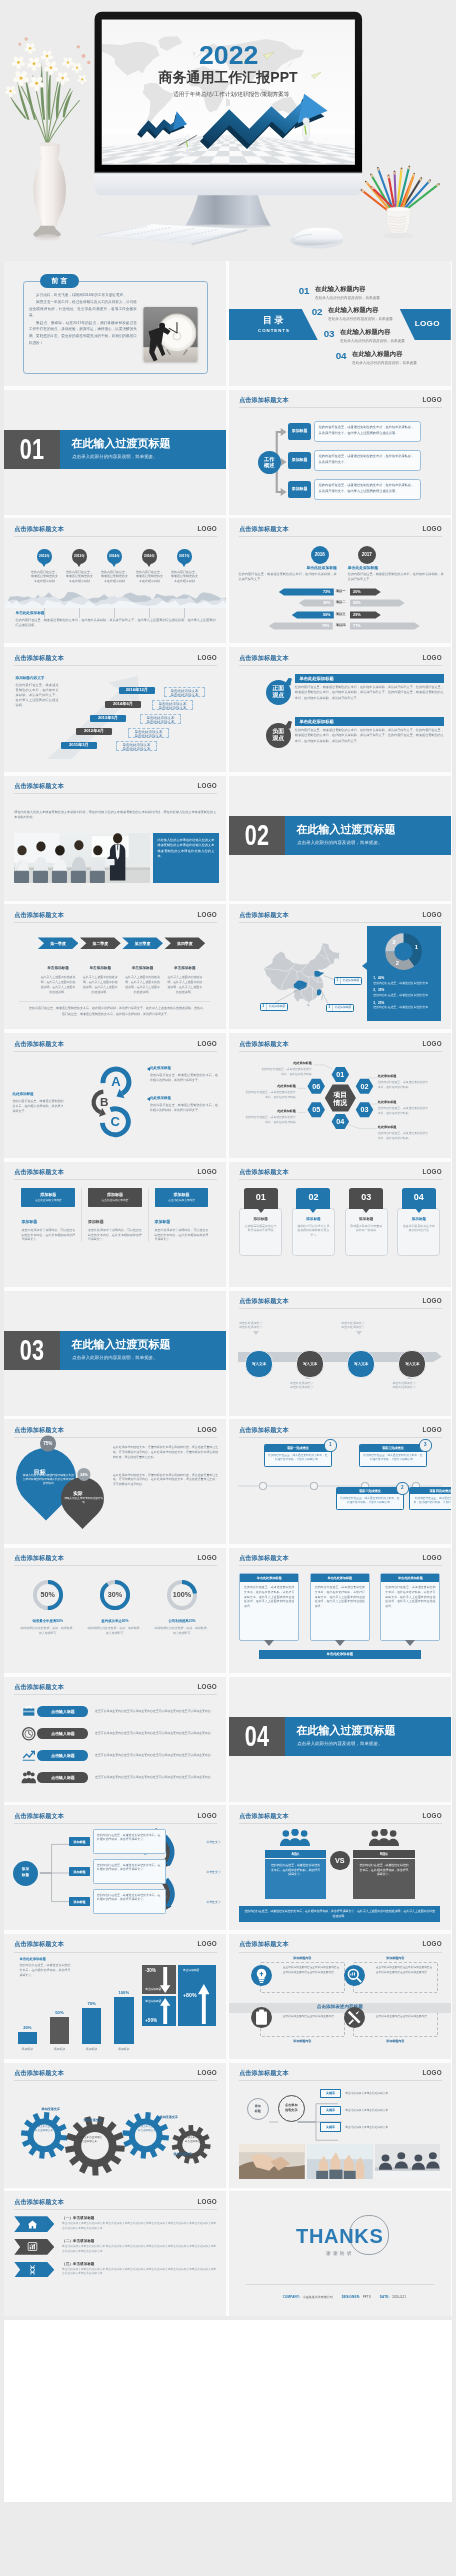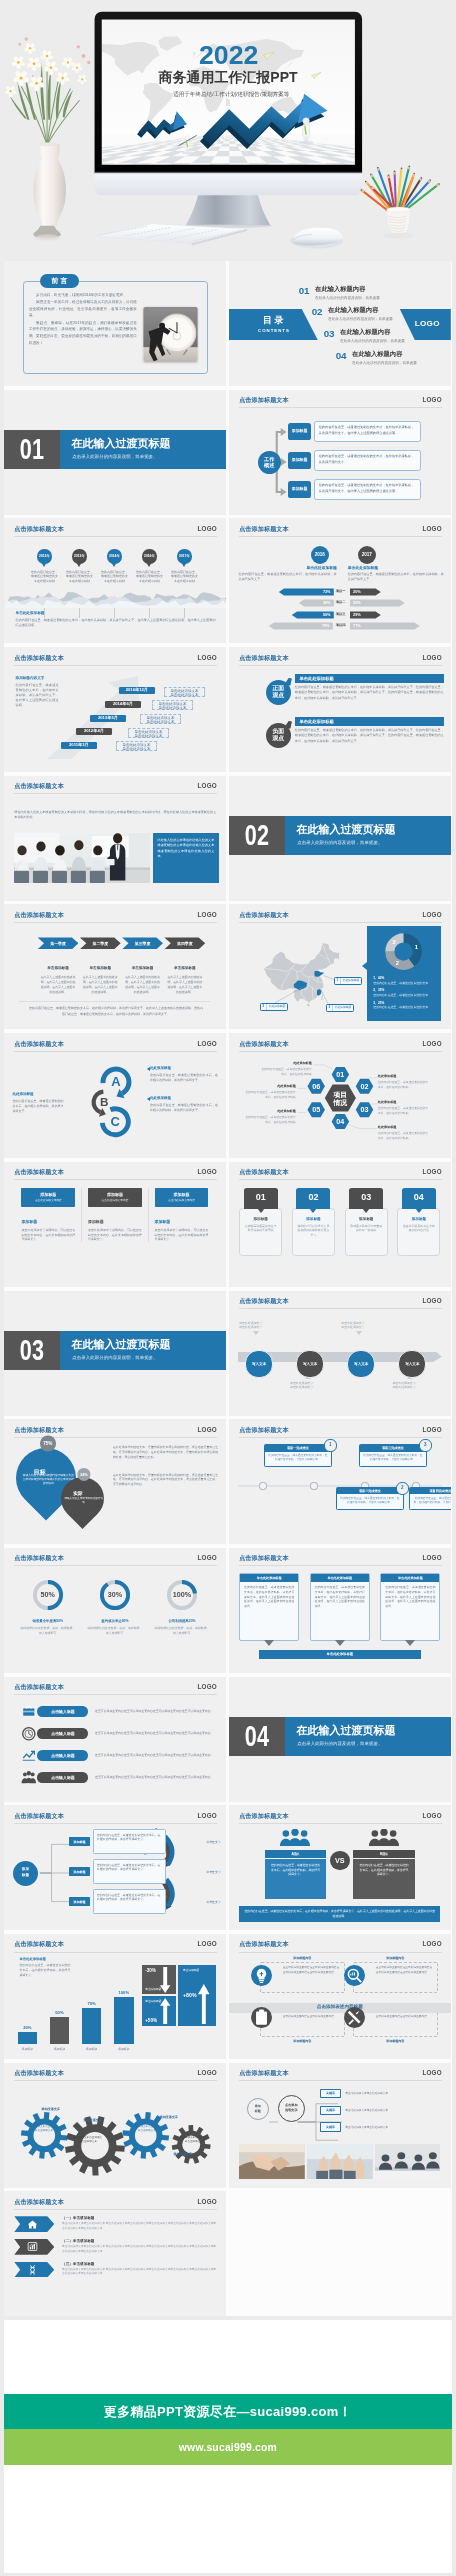--- a/index.html
+++ b/index.html
@@ -1967,26 +1967,27 @@
                   </svg>
                 </span>
               </div>
               <div class="ls-main">
                 <div class="ls-t">（三）单击填加标题</div>
                 <div class="ls-d">单击此处添加文本单击此处添加文本 单击此处添加文本单击此处添加文本单击此处添加文本单击此处添加文本单击此处添加文本单击此处添加文本单击此处添加文本</div>
               </div>
             </div>
           </div>
         </div>
+        <div class="slide s-tk">
+          <div class="tk-wrap">
+            <div class="tk-circle"></div>
+            <div class="tk-t">THANKS</div>
+            <div class="tk-s">谢谢聆听</div>
+          </div>
+          <div class="tk-rule"></div>
+          <div class="tk-meta"><span class="tk-k">COMPANY:</span><span class="tk-v">中国某某科技有限公司</span><span class="tk-k">DESIGNER:</span><span class="tk-v">PPTS</span><span class="tk-k">DATE:</span><span class="tk-v">2020-3-21</span></div>
+        </div>
       </div>
   </div>
   <div class="gapwhite"></div>
-  <div class="banner">
-    <div class="bn1">
-        <span>更多精品PPT资源尽在—sucai999.com！</span>
-      </div>
-    <div class="bn2">
-        <span>www.sucai999.com</span>
-      </div>
-  </div>
   <div class="tailwhite"></div>
 </div>
 
 
 </body></html>

